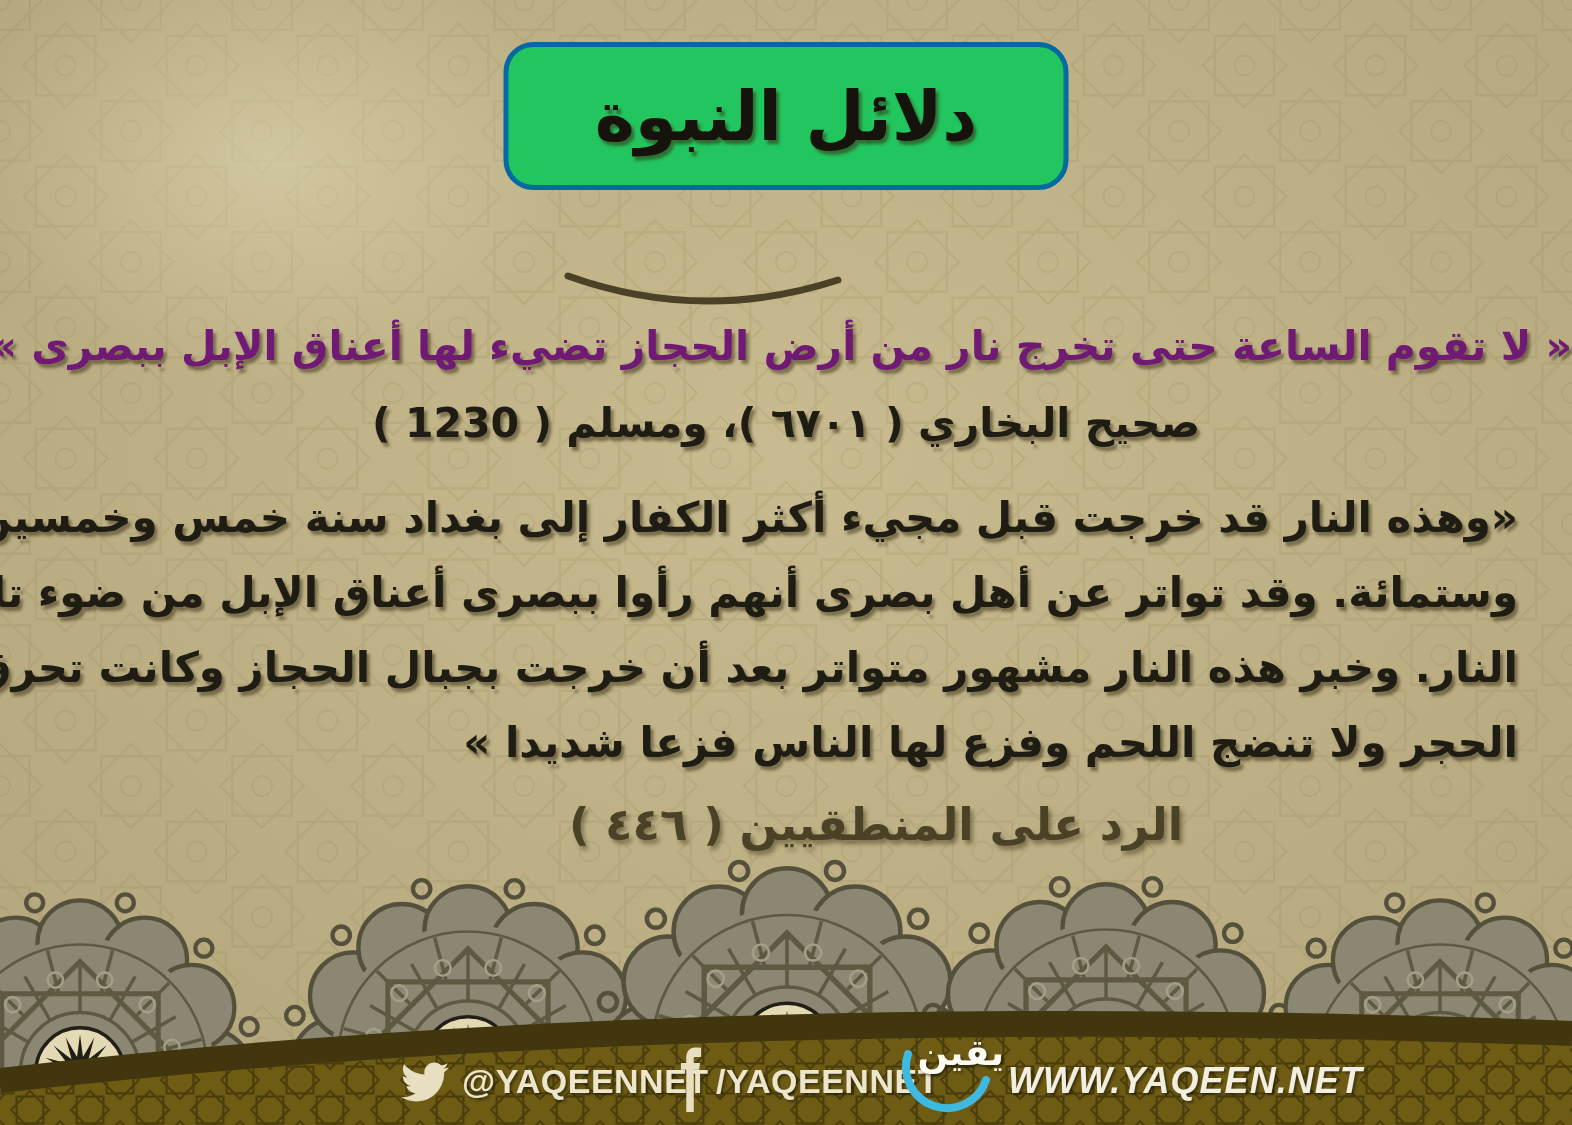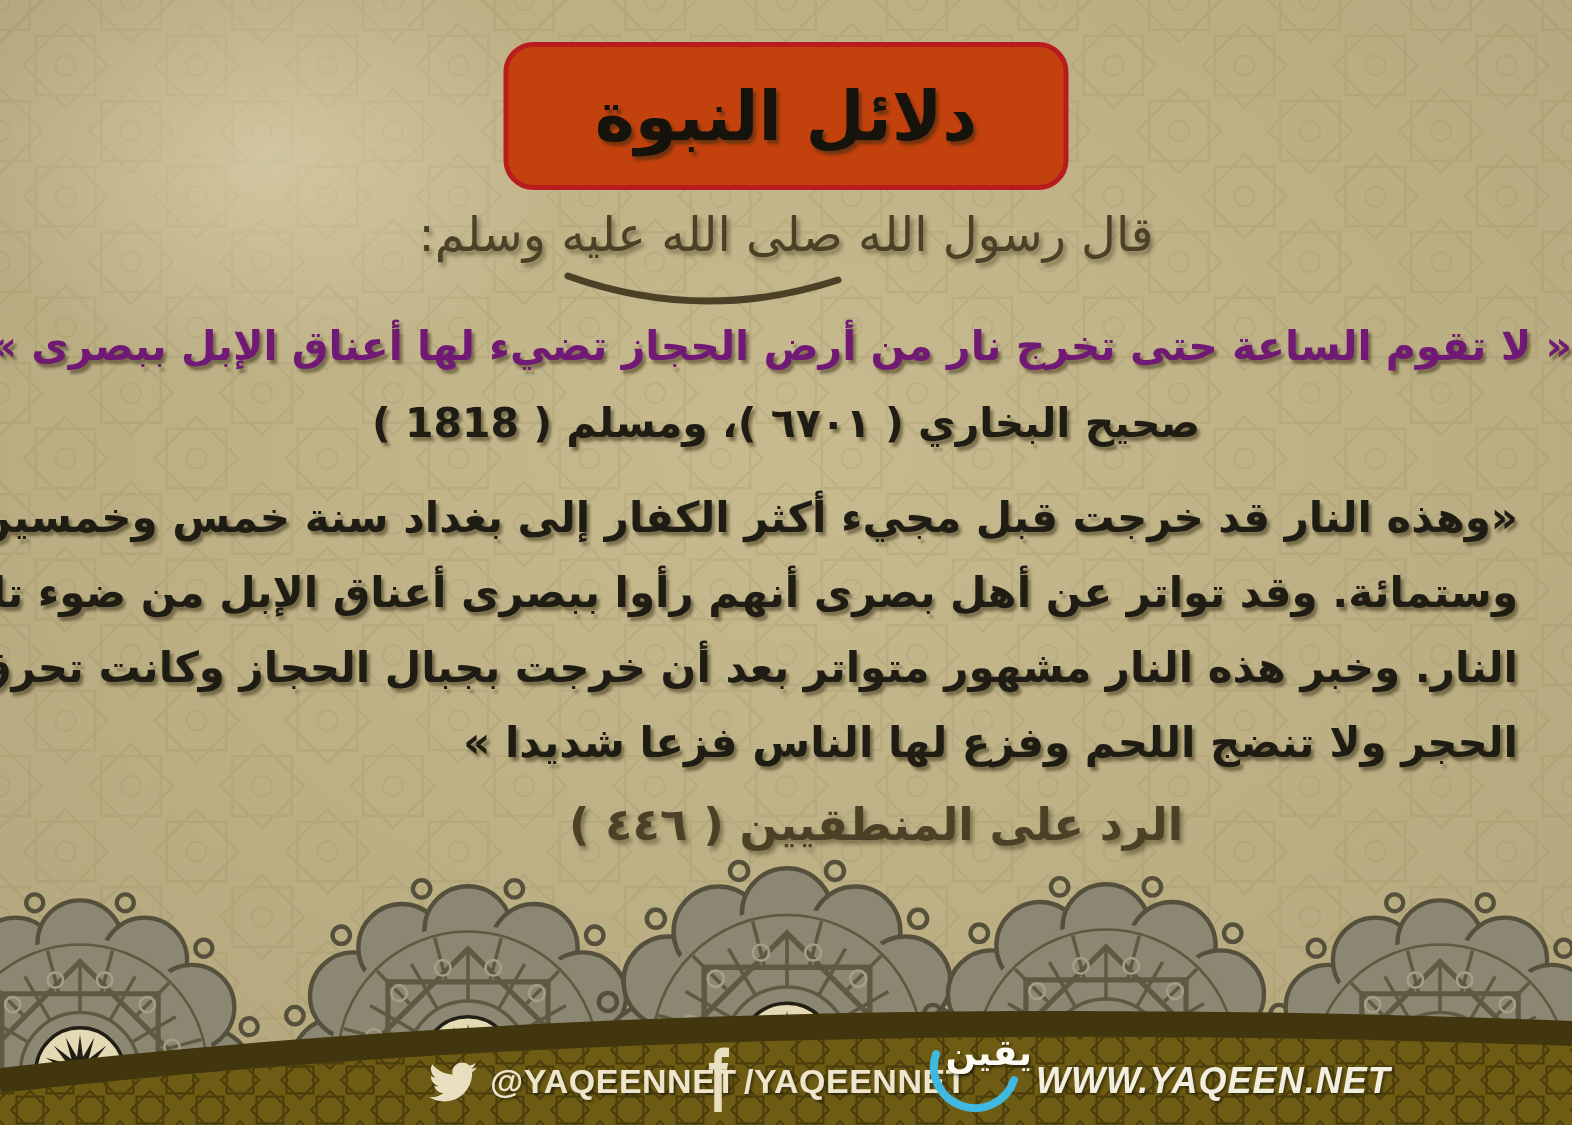--- a/index.html
+++ b/index.html
@@ -10,21 +10,21 @@
   }
   .bg-svg{position:absolute; inset:0; pointer-events:none;}
   .glow{position:absolute; inset:0; pointer-events:none;
     background:radial-gradient(ellipse 430px 310px at 17% 14%, rgba(238,229,194,.6), rgba(238,229,194,0) 72%);}
   .vignette{position:absolute; inset:0; pointer-events:none;
     background:radial-gradient(ellipse 1200px 900px at 50% 40%, rgba(0,0,0,0), rgba(86,72,38,.18) 95%);}
 
   .title-box{
     position:absolute; left:50%; top:42px; transform:translateX(-50%);
     width:565px; height:148px; box-sizing:border-box;
-    background:#c2410c; border:5px solid #b91c1c; border-radius:30px;
+    background:#22c55e; border:5px solid #0369a1; border-radius:30px;
     display:flex; align-items:center; justify-content:center;
   }
   .title-box span{
     font-size:68px; font-weight:bold; color:#16130C; direction:rtl;
     text-shadow:3px 4px 3px rgba(52,42,16,.55);
   }
   .salutation{
     position:absolute; top:206px; left:0; right:0; text-align:center; direction:rtl;
     font-size:48px; color:#4B4127; text-shadow:3px 4px 4px rgba(52,42,16,.45);
   }
@@ -45,21 +45,21 @@
     text-shadow:3px 4px 3px rgba(52,42,16,.5);
   }
   .jline{height:75px; line-height:75px; text-align:justify; text-align-last:justify; white-space:nowrap; overflow:visible;}
   .jline-last{height:75px; line-height:75px; white-space:nowrap;}
   .citation{
     position:absolute; top:798px; left:180px; right:0; text-align:center; direction:rtl;
     font-size:45px; font-weight:bold; color:#4B4127;
     text-shadow:3px 4px 4px rgba(52,42,16,.45);
   }
 
-  .footer-content{position:absolute; inset:0; pointer-events:none; font-family:"Liberation Sans", sans-serif;margin-left:28px;}
+  .footer-content{position:absolute; inset:0; pointer-events:none; font-family:"Liberation Sans", sans-serif;}
   .tw-icon{position:absolute; left:396px; top:1058px;}
   .tw-text{position:absolute; left:462px; top:1062px; font-size:34px; font-weight:bold; color:#EDE6CC;
     letter-spacing:.5px; text-shadow:2px 2px 3px rgba(0,0,0,.45);}
   .fb-icon{position:absolute; left:674px; top:1046px;}
   .fb-text{position:absolute; left:716px; top:1062px; font-size:34px; font-weight:bold; color:#EDE6CC;
     letter-spacing:.5px; text-shadow:2px 2px 3px rgba(0,0,0,.45);}
   .brand{position:absolute; left:888px; top:1032px; width:118px; height:84px;text-align:right;}
   .brand .crescent{position:absolute; left:0; top:4px;}
   .brand .logo-ar{position:absolute; right:2px; top:0; font-family:"DejaVu Sans",sans-serif;
     font-size:36px; font-weight:bold; color:#FDFBF2; text-shadow:2px 2px 3px rgba(0,0,0,.5);}
@@ -99,28 +99,27 @@
     </defs>
     <rect x="0" y="0" width="1572" height="1125" fill="url(#bgpat)" opacity="0.55"></rect>
   </svg>
   <div class="glow"></div>
   <div class="vignette"></div>
 
   <div class="title-box">
     <span>دلائل النبوة</span>
   </div>
 
-  <div class="salutation" dir="rtl">قال رسول الله صلى الله عليه وسلم:</div>
   <svg class="swash" width="285" height="46" aria-hidden="true">
     <path d="M8,8 Q142,56 278,12" fill="none" stroke="#4B4127" stroke-width="7" stroke-linecap="round"></path>
   </svg>
 
   <div class="hadith" dir="rtl">« لا تقوم الساعة حتى تخرج نار من أرض الحجاز تضيء لها أعناق الإبل ببصرى »</div>
 
-  <div class="source" dir="rtl">صحيح البخاري ( ٦٧٠١ )، ومسلم ( 1818 )</div>
+  <div class="source" dir="rtl">صحيح البخاري ( ٦٧٠١ )، ومسلم ( 1230 )</div>
 
   <div class="commentary" dir="rtl">
     <div class="jline">«وهذه النار قد خرجت قبل مجيء أكثر الكفار إلى بغداد سنة خمس وخمسين</div>
     <div class="jline">وستمائة. وقد تواتر عن أهل بصرى أنهم رأوا ببصرى أعناق الإبل من ضوء تلك</div>
     <div class="jline">النار. وخبر هذه النار مشهور متواتر بعد أن خرجت بجبال الحجاز وكانت تحرق</div>
     <div class="jline-last">الحجر ولا تنضج اللحم وفزع لها الناس فزعا شديدا »</div>
   </div>
 
   <div class="citation" dir="rtl">الرد على المنطقيين ( ٤٤٦ )</div>
 

